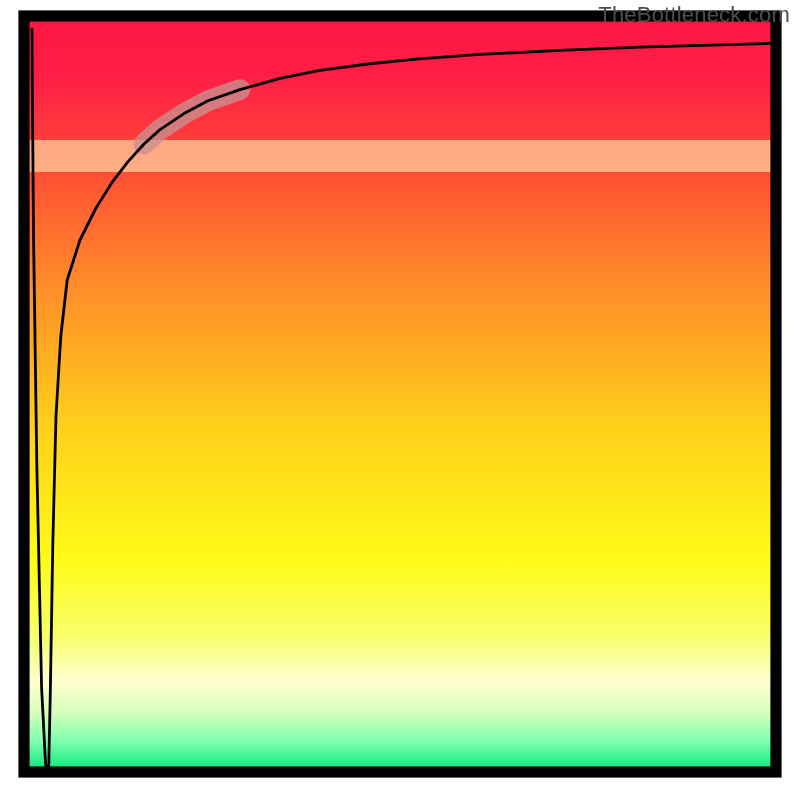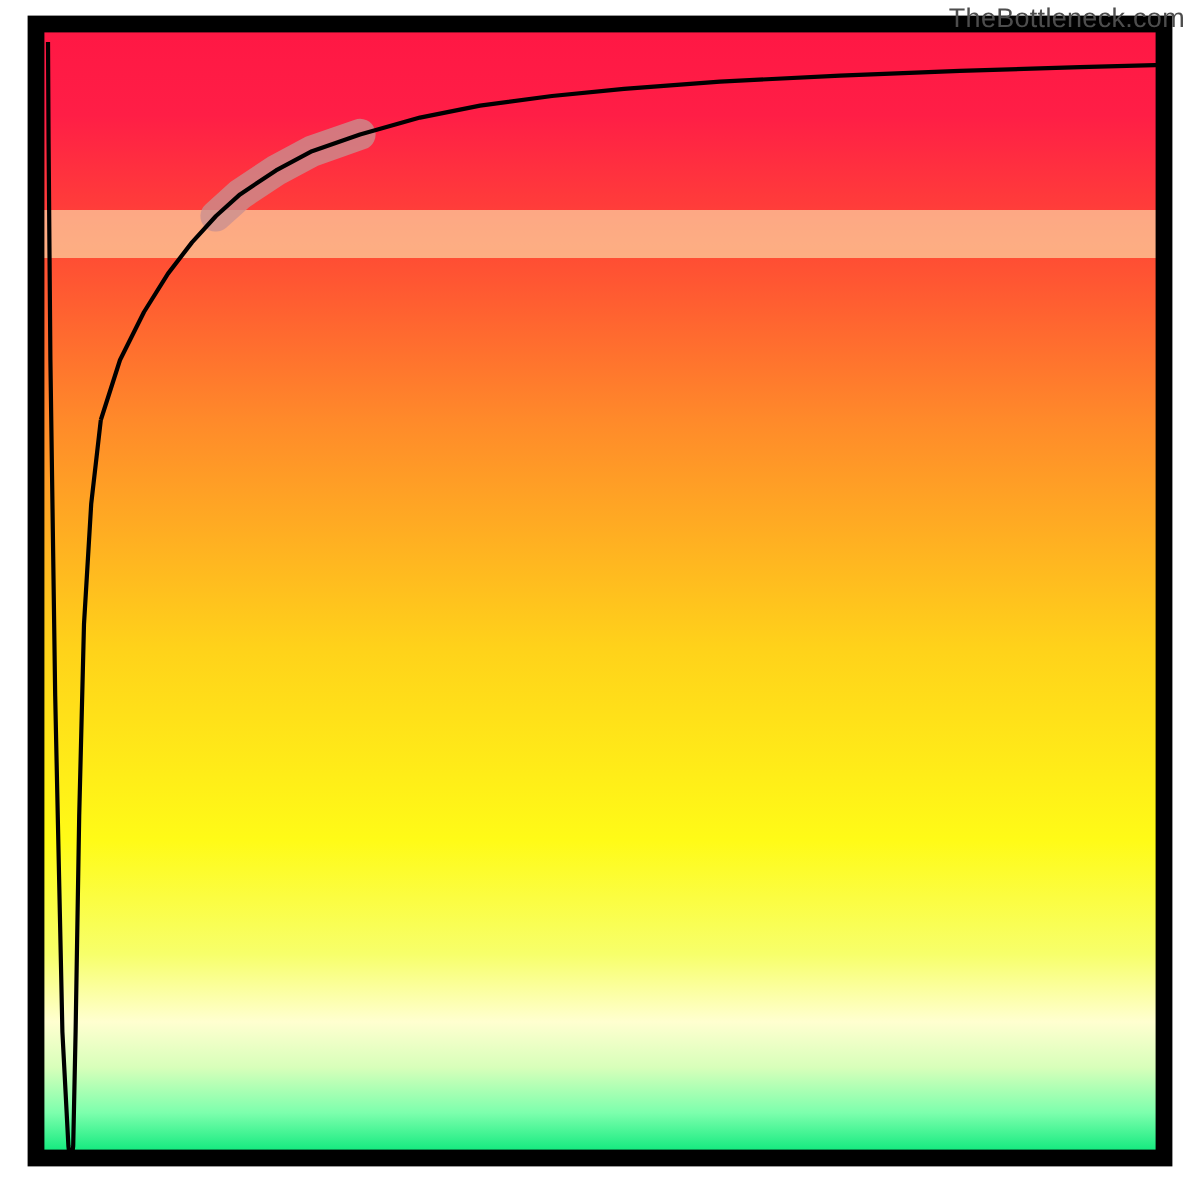--- a/index.html
+++ b/index.html
@@ -13,21 +13,21 @@
   }
   .stage {
     position: relative;
     width: 800px;
     height: 800px;
   }
   .watermark {
     position: absolute;
     top: 2px;
     right: 10px;
-    font-size: 18px;
+    font-size: 22px;
     font-weight: 500;
     color: #4d4d4d;
     z-index: 10;
     letter-spacing: 0.2px;
   }
   svg.chart {
     position: absolute;
     left: 0;
     top: 0;
   }

